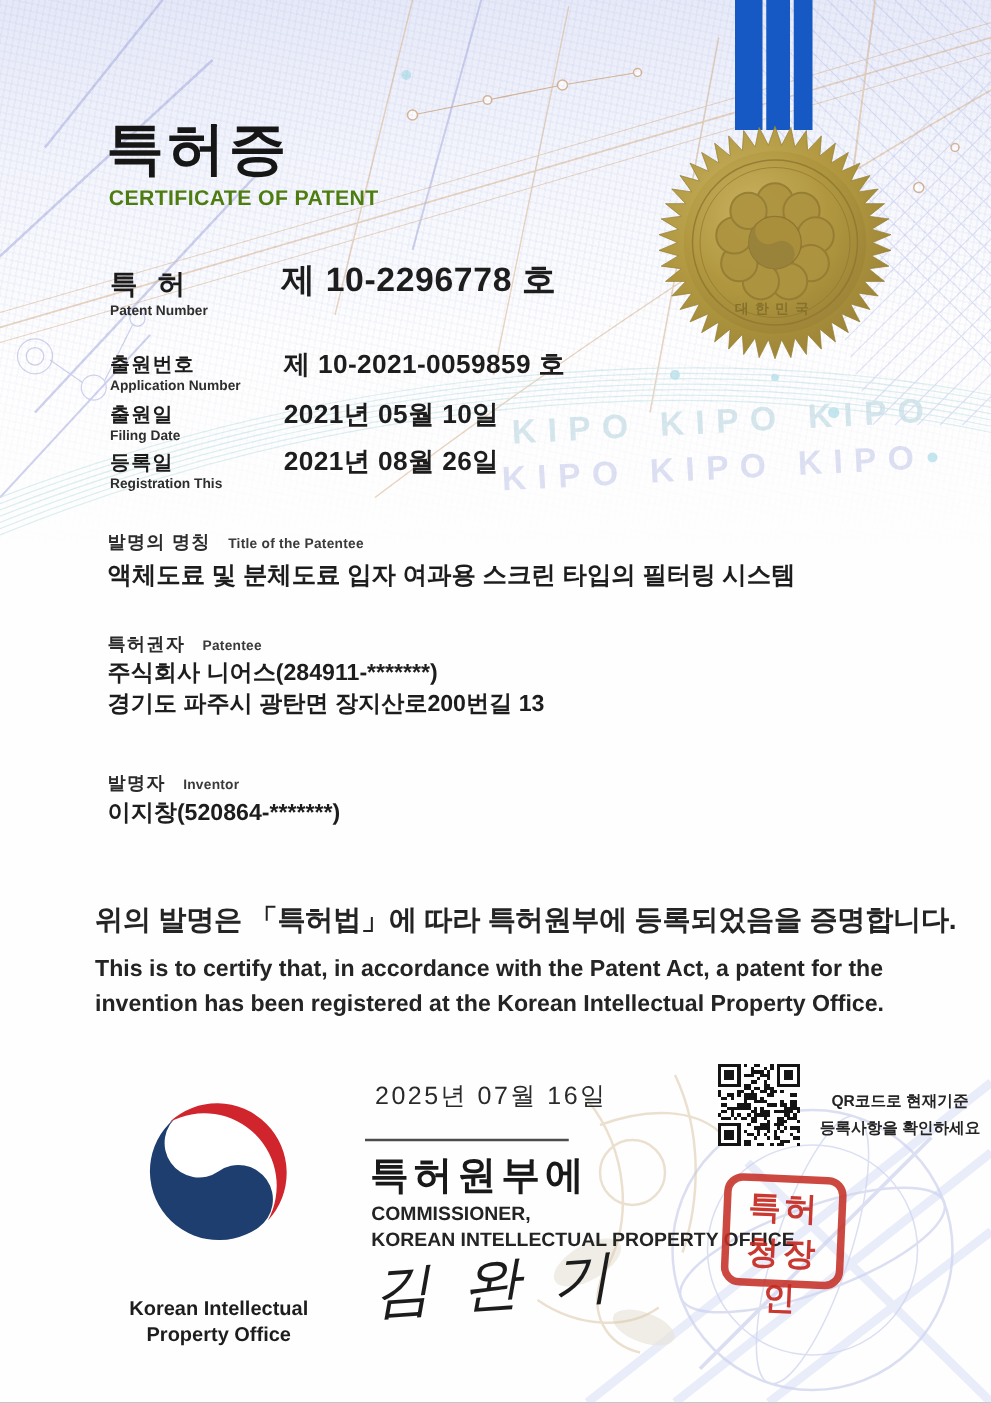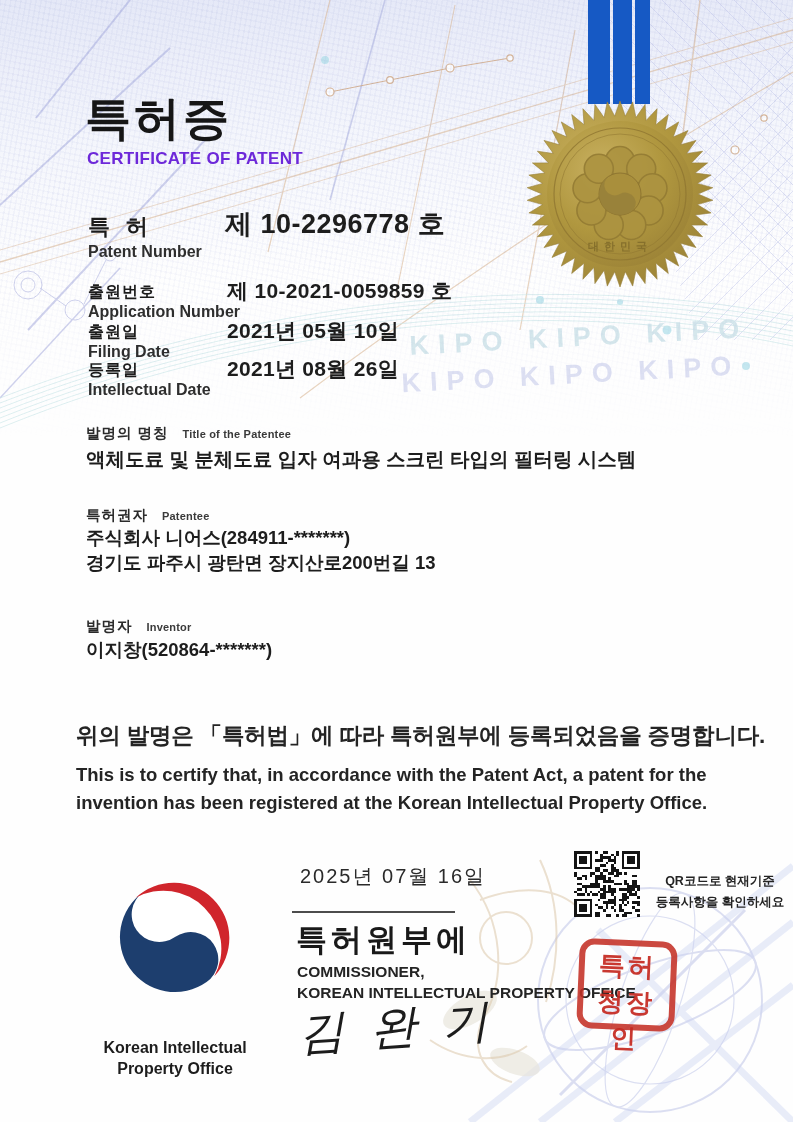--- a/index.html
+++ b/index.html
@@ -13,23 +13,23 @@
     background:
       repeating-linear-gradient(100deg, rgba(125,135,205,0.06) 0 1.5px, rgba(255,255,255,0) 1.5px 5px),
       repeating-linear-gradient(12deg, rgba(125,135,205,0.05) 0 1.5px, rgba(255,255,255,0) 1.5px 6px);
     -webkit-mask-image:linear-gradient(#000 50%, transparent);
     mask-image:linear-gradient(#000 50%, transparent);}
   svg{display:block;}
   
   .ribbon-strip{top:0;height:104px;}
   
   .title-ko{left:85px;top:88px;font-size:46px;font-weight:800;letter-spacing:3px;color:#161616;}
-  .title-en{left:87px;top:149px;font-size:17px;font-weight:700;letter-spacing:.3px;color:#6d28d9;}
+  .title-en{left:87px;top:149px;font-size:17px;font-weight:700;letter-spacing:.3px;color:#4d7c0f;}
   .lbl-ko-lg{left:88px;top:212px;font-size:22px;font-weight:800;letter-spacing:5px;}
-  .sub-en{font-size:16px;font-weight:700;color:#2e2e2e;}
+  .sub-en{font-size:11px;font-weight:700;color:#2e2e2e;}
   .val-lg{left:225px;top:206px;font-size:27px;font-weight:800;letter-spacing:.5px;color:#1d1d1d;}
   .lbl-ko{font-size:16px;font-weight:800;letter-spacing:1px;}
   .val{font-size:21px;font-weight:800;letter-spacing:.3px;color:#1d1d1d;}
   .sec-label{font-size:14.5px;font-weight:700;color:#2b2b2b;letter-spacing:1px;}
   .sec-label .en{font-size:11px;font-weight:700;color:#3a3a3a;margin-left:14px;letter-spacing:.2px;}
   .invention-title{left:86px;top:446px;font-size:19.5px;font-weight:800;color:#1d1d1d;}
   .name-line{font-size:18.5px;font-weight:800;color:#1d1d1d;line-height:25px;}
   .statement-ko{left:76px;top:720px;font-size:22.5px;font-weight:800;color:#242424;letter-spacing:-.2px;}
   .statement-en{left:76px;top:761px;font-size:18.5px;font-weight:700;color:#242424;line-height:27.5px;}
   .issue-date{left:300px;top:863px;font-size:20px;font-weight:500;letter-spacing:2px;color:#2a2a2a;}
@@ -229,21 +229,21 @@
 
   <div class="abs lbl-ko" style="left:88px;top:282px;">출원번호</div>
   <div class="abs sub-en" style="left:88px;top:303px;">Application Number</div>
   <div class="abs val" style="left:227px;top:277px;">제 10-2021-0059859 호</div>
 
   <div class="abs lbl-ko" style="left:88px;top:322px;">출원일</div>
   <div class="abs sub-en" style="left:88px;top:343px;">Filing Date</div>
   <div class="abs val" style="left:227px;top:317px;">2021년 05월 10일</div>
 
   <div class="abs lbl-ko" style="left:88px;top:360px;">등록일</div>
-  <div class="abs sub-en" style="left:88px;top:381px;">Intellectual Date</div>
+  <div class="abs sub-en" style="left:88px;top:381px;">Registration This</div>
   <div class="abs val" style="left:227px;top:355px;">2021년 08월 26일</div>
 
   <div class="abs sec-label" style="left:86px;top:424px;">
     <span>발명의 명칭</span><span class="en">Title of the Patentee</span>
   </div>
   <div class="abs invention-title">액체도료 및 분체도료 입자 여과용 스크린 타입의 필터링 시스템</div>
 
   <div class="abs sec-label" style="left:86px;top:506px;">
     <span>특허권자</span><span class="en">Patentee</span>
   </div>

